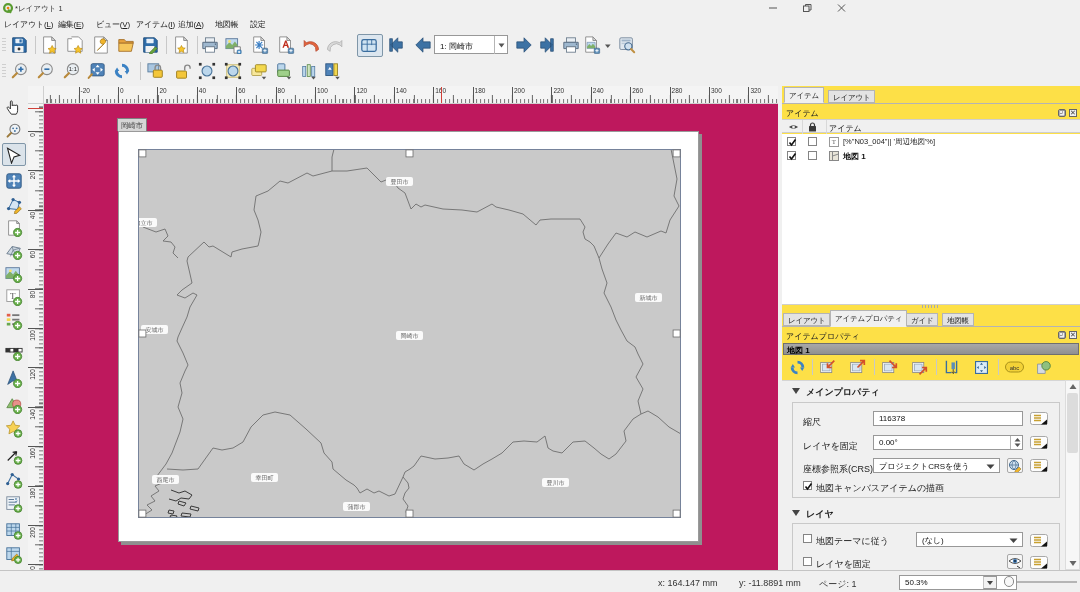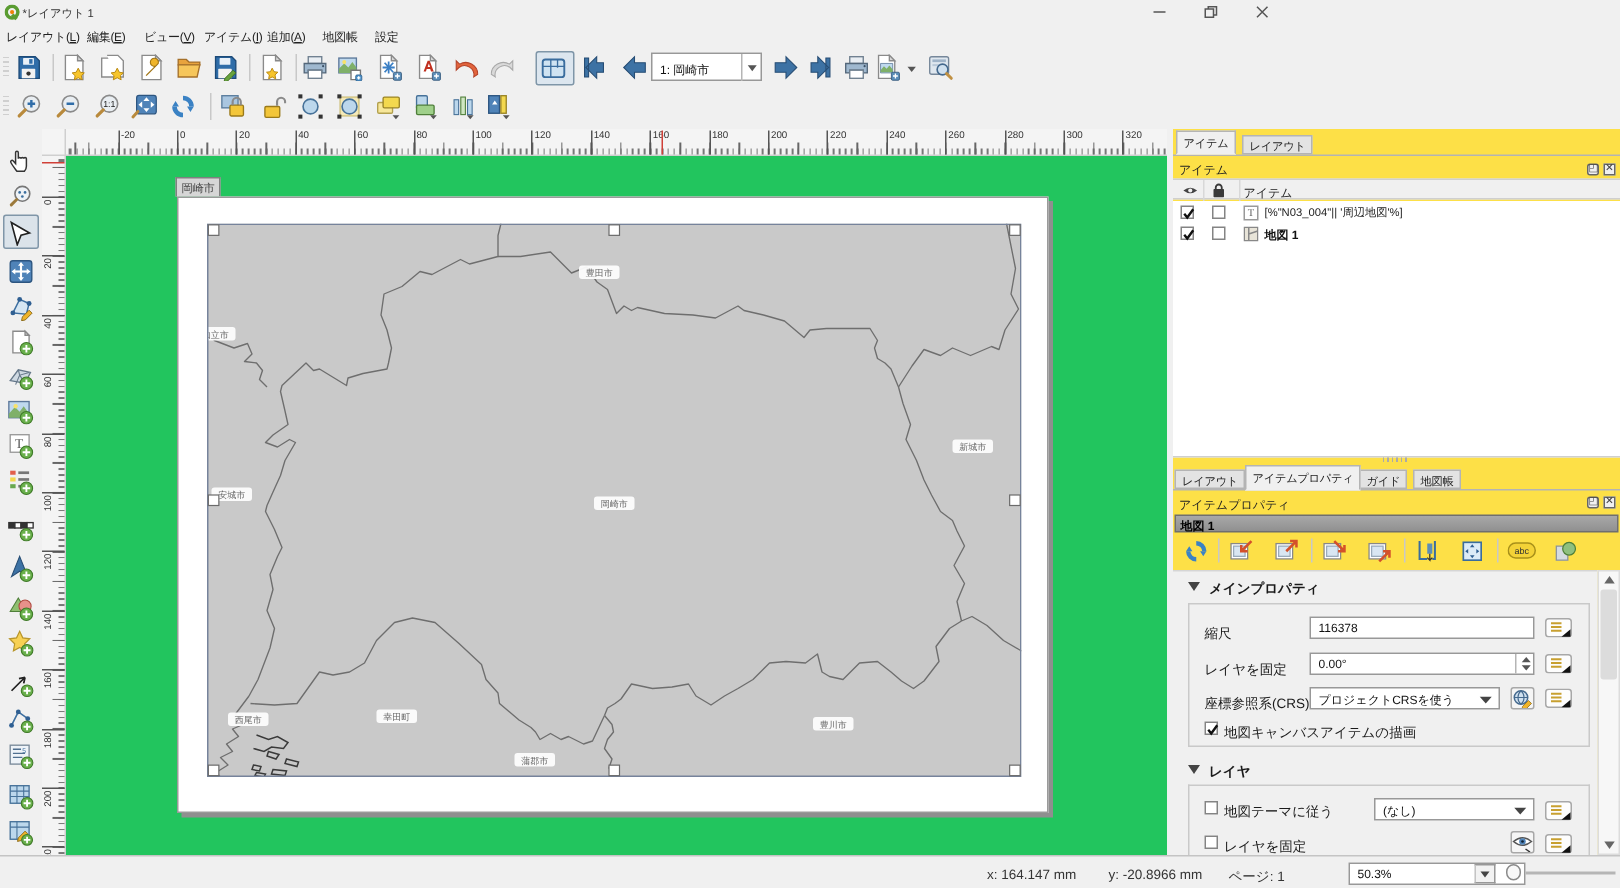--- a/index.html
+++ b/index.html
@@ -23,21 +23,21 @@
 .grip { position:absolute; left:2px; top:6px; width:4px; height:14px; background:repeating-linear-gradient(to bottom,#cfcfcf 0 1px,transparent 1px 3px); }
 
 
 #lefttb { position:absolute; left:0; top:86px; width:28px; height:484px; background:#f0f0f0; }
 #lefttb svg { position:absolute; left:5px; }
 
 
 #rulercorner { position:absolute; left:28px; top:86px; width:16px; height:18px; background:#f4f4f4; border-right:1px solid #cfcfcf; border-bottom:1px solid #cfcfcf; }
 #topruler { position:absolute; left:44px; top:86px; width:738px; height:18px; background:#f4f4f4; border-bottom:1px solid #cfcfcf; overflow:hidden; }
 #leftruler { position:absolute; left:28px; top:104px; width:16px; height:466px; background:#f4f4f4; border-right:1px solid #cfcfcf; overflow:hidden; }
-#canvas { position:absolute; left:44px; top:104px; width:734px; height:466px; background:#22c55e; overflow:hidden; }
+#canvas { position:absolute; left:44px; top:104px; width:734px; height:466px; background:#be185d; overflow:hidden; }
 #splitter { position:absolute; left:778px; top:86px; width:4px; height:484px; background:#f0f0f0; }
 
 #page { position:absolute; left:74px; top:27px; width:581px; height:411px; background:#fff; border:1px solid #9a9a9a; box-shadow:3px 3px 0 #8f8f8f; }
 #pagetab { position:absolute; left:73px; top:14px; height:13px; padding:0 3px; background:#d6d6d6; border:1px solid #808080; border-bottom:none; font-size:7.5px; color:#444; line-height:13px; letter-spacing:-0.2px; }
 
 
 #rightpanel { position:absolute; left:782px; top:86px; width:298px; height:484px; background:#fde047; }
 .tab { position:absolute; font-size:7.5px; letter-spacing:-0.2px; height:13px; line-height:13px; padding:0 4px; white-space:nowrap; background:#e3e3e3; border:1px solid #b4b4b4; color:#222; }
 .tab.active { background:#f0f0f0; border-bottom:1px solid #f0f0f0; height:16px; line-height:15px; z-index:2; }
 .paneltitle { font-size:8px; color:#222; }
@@ -771,21 +771,21 @@
       </svg>
     <div class="abs" style="left:1px;top:12px;width:11px;height:60px;background:#dcdcdc;border-radius:2px"></div>
     <svg class="abs" style="left:3px;top:178px" width="8" height="8">
         <path d="M4 7 l3.5-5 h-7 z" fill="#666"></path>
       </svg>
   </div>
 </div>
 
 <div id="statusbar">
   <span class="abs" style="left:658px;top:7px">x: 164.147 mm</span>
-  <span class="abs" style="left:739px;top:7px">y: -20.8966 mm</span>
+  <span class="abs" style="left:739px;top:7px">y: -11.8891 mm</span>
   <span class="abs" style="left:819px;top:7px">ページ: 1</span>
   <div class="field" style="left:899px;top:4px;width:118px;height:15px;padding-top:2px">50.3%</div>
   <div class="abs" style="left:983px;top:5px;width:14px;height:13px;background:#f2f2f2;border:1px solid #989898;border-left:1px solid #c4c4c4">
     <svg width="12" height="11">
         <path d="M3 4 l3 4 l3 -4 z" fill="#444"></path>
       </svg>
   </div>
   <div class="abs" style="left:1016px;top:580px;"></div>
   <div class="abs" style="left:1017px;top:10px;width:60px;height:2px;background:#b5b5b5"></div>
   <div class="abs" style="left:1004px;top:5px;width:10px;height:11px;background:#f8f8f8;border:1px solid #8a8a8a;border-radius:5px"></div>

